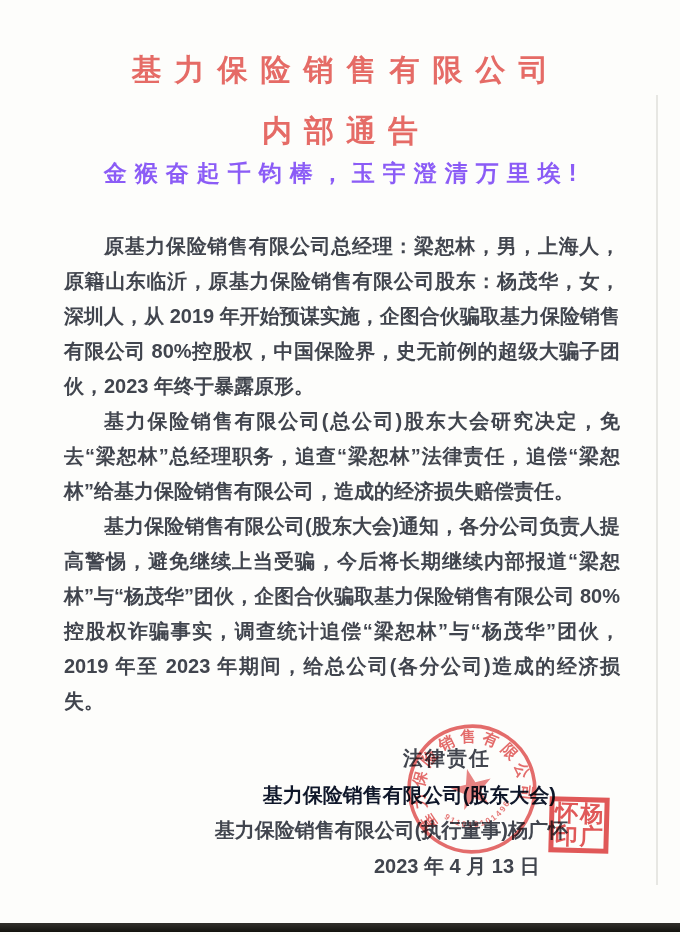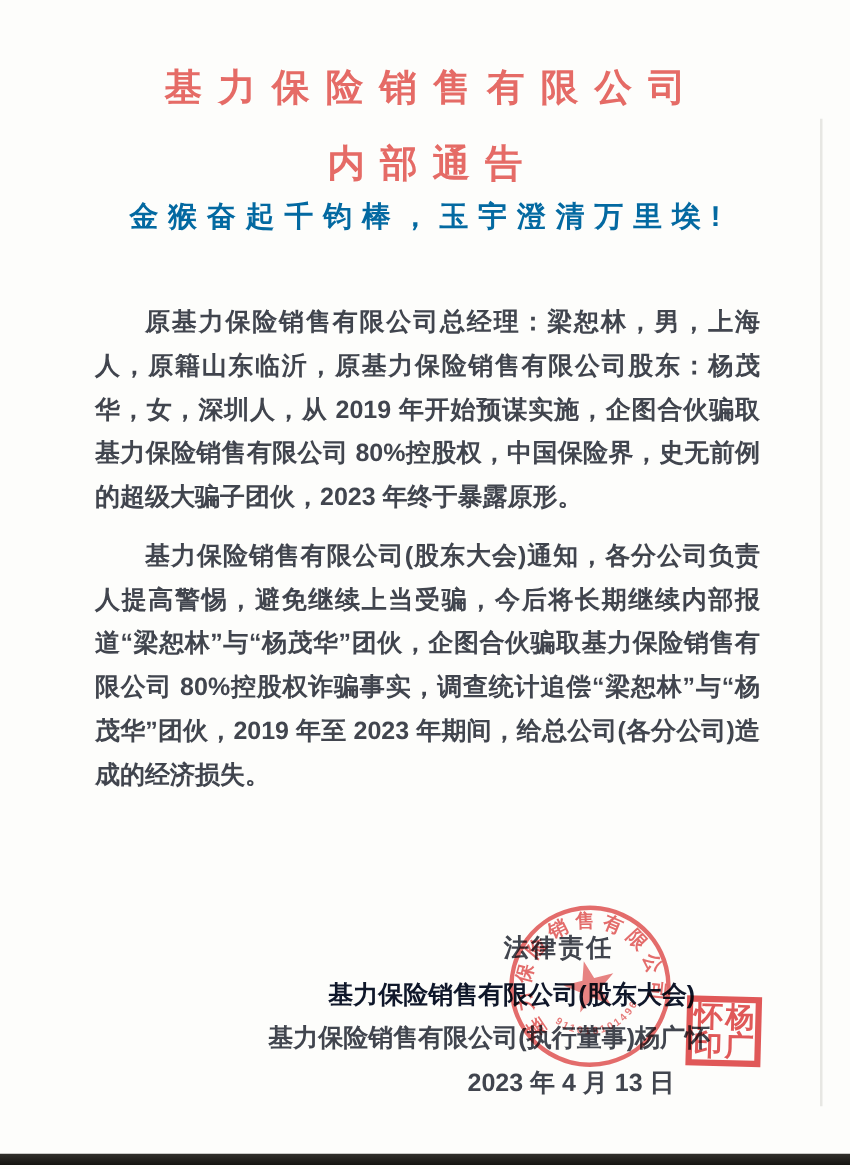--- a/index.html
+++ b/index.html
@@ -16,32 +16,32 @@
     letter-spacing:13px;padding-left:13px;white-space:nowrap;
   }
   .title2{
     position:absolute;top:111px;left:0;right:0;
     text-align:center;color:#e56b66;font-size:30px;font-weight:bold;
     letter-spacing:12px;padding-left:12px;white-space:nowrap;
   }
   
   .slogan{
     position:absolute;left:0;right:0;text-align:center;
-    color:#0369a1;font-weight:bold;font-size:23px;
+    color:#8b5cf6;font-weight:bold;font-size:23px;
     letter-spacing:8px;padding-left:8px;white-space:nowrap;
   }
   .slogan1{top:158px;}
   .slogan2{top:196px;}
   
   .body-text{
     position:absolute;top:229px;left:64px;right:60px;
     color:#41454e;font-size:20px;line-height:35px;font-weight:600;
     text-align:justify;
   }
-  .body-text p{margin:12px;text-indent:2em;}
+  .body-text p{margin:0;text-indent:2em;}
   
   .closing{
     position:absolute;top:745px;left:403px;
     color:#41454e;font-size:20px;font-weight:600;letter-spacing:2px;white-space:nowrap;
   }
   .sig1{
     position:absolute;top:782px;right:124px;
     color:#0f172a;font-size:20px;font-weight:600;white-space:nowrap;
   }
   .sig2{
@@ -85,20 +85,21 @@
 
 <div class="page">
 
   <div class="title1">基力保险销售有限公司</div>
   <div class="title2">内部通告</div>
 
   <div class="slogan slogan1">金猴奋起千钧棒，玉宇澄清万里埃!</div>
 
   <div class="body-text">
     <p>原基力保险销售有限公司总经理：梁恕林，男，上海人，原籍山东临沂，原基力保险销售有限公司股东：杨茂华，女，深圳人，从 2019 年开始预谋实施，企图合伙骗取基力保险销售有限公司 80%控股权，中国保险界，史无前例的超级大骗子团伙，2023 年终于暴露原形。</p>
+    <p>基力保险销售有限公司(总公司)股东大会研究决定，免去“梁恕林”总经理职务，追查“梁恕林”法律责任，追偿“梁恕林”给基力保险销售有限公司，造成的经济损失赔偿责任。</p>
     <p>基力保险销售有限公司(股东大会)通知，各分公司负责人提高警惕，避免继续上当受骗，今后将长期继续内部报道“梁恕林”与“杨茂华”团伙，企图合伙骗取基力保险销售有限公司 80%控股权诈骗事实，调查统计追偿“梁恕林”与“杨茂华”团伙，2019 年至 2023 年期间，给总公司(各分公司)造成的经济损失。</p>
   </div>
 
   <div class="closing">法律责任</div>
   <div class="sig1">基力保险销售有限公司(股东大会)</div>
   <div class="sig2">基力保险销售有限公司(执行董事)杨广怀</div>
   <div class="doc-date">2023 年 4 月 13 日</div>
 
   <svg class="round-seal" viewBox="0 0 140 140">
     <circle cx="70" cy="70" r="61" fill="none" stroke="#df4747" stroke-width="3.5" opacity="0.9"></circle>

